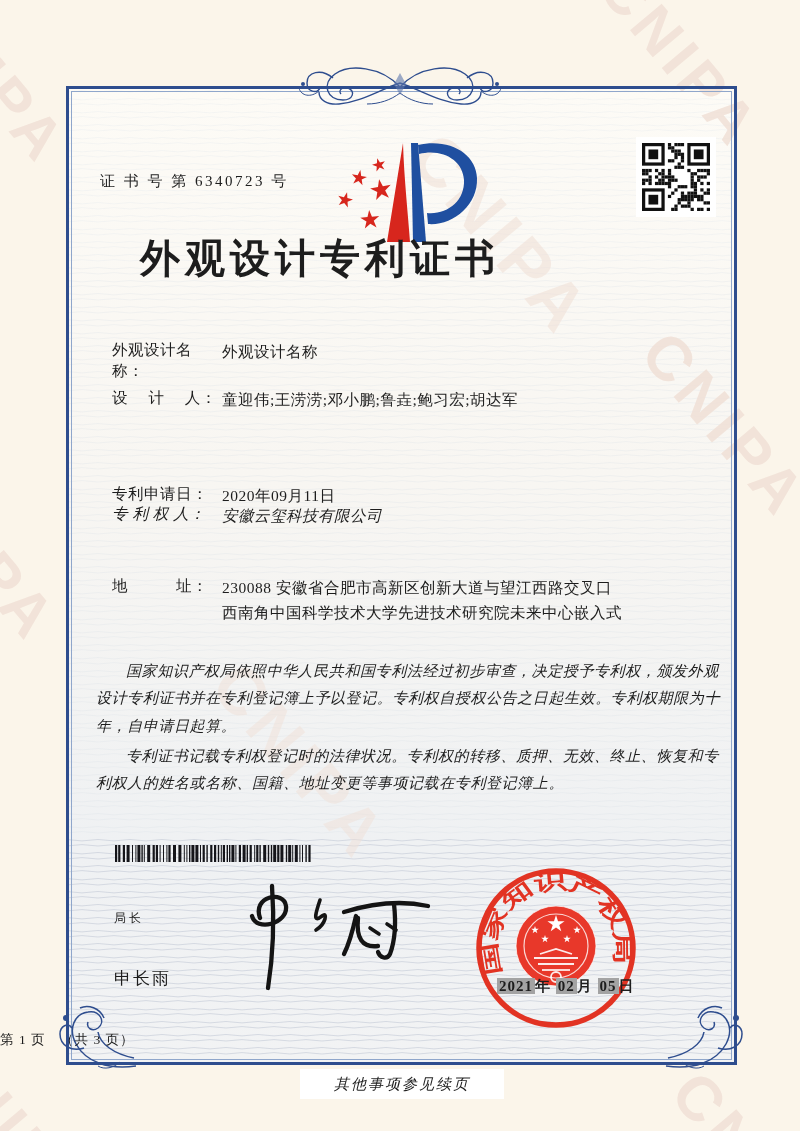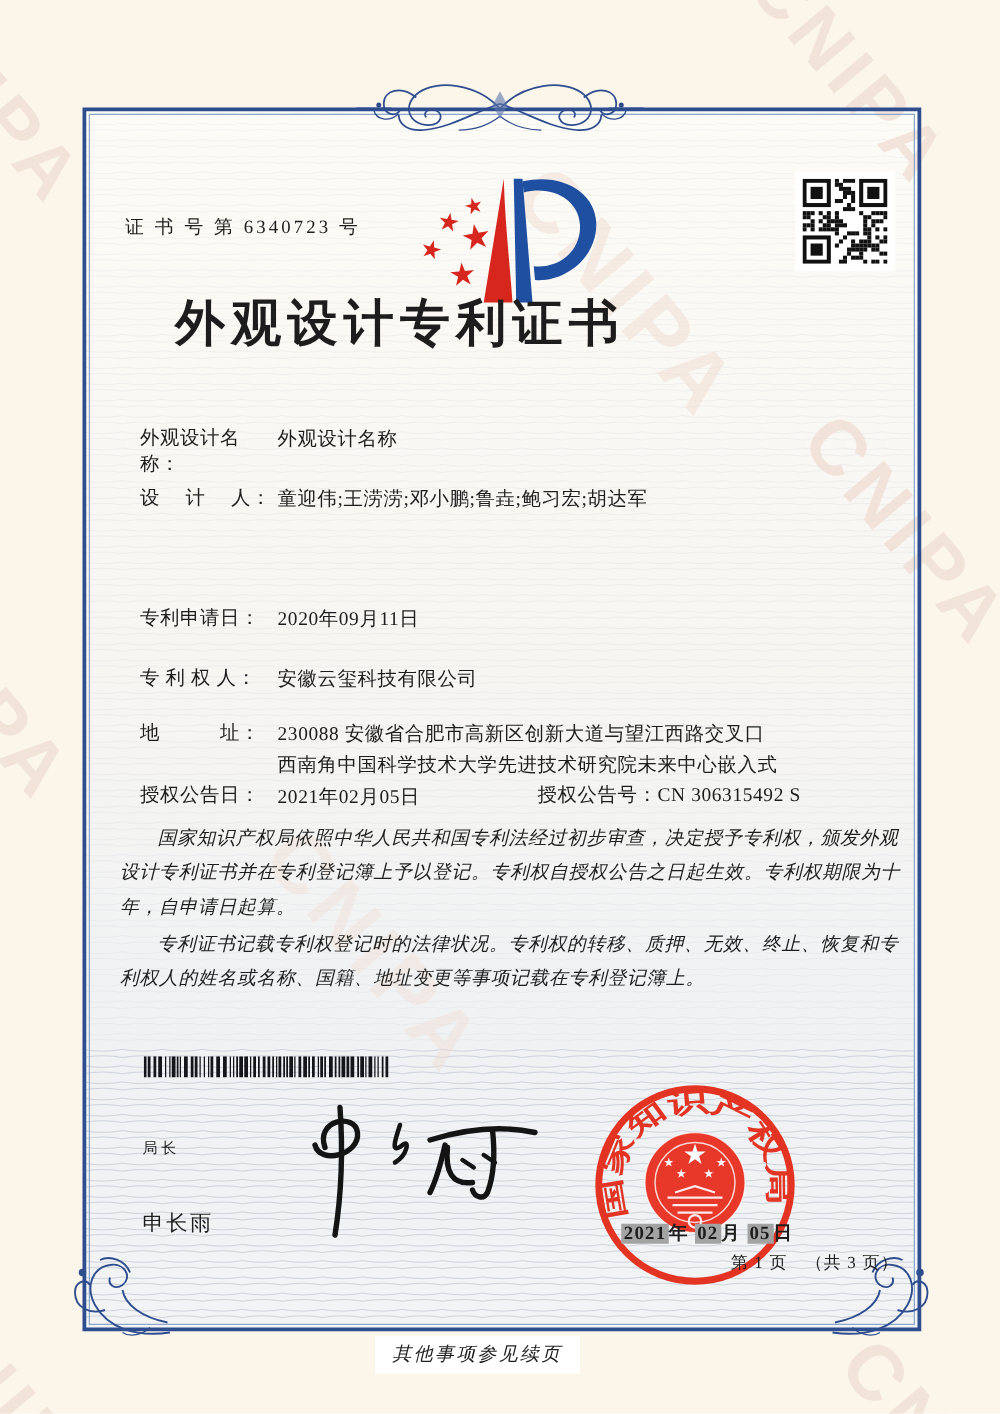--- a/index.html
+++ b/index.html
@@ -49,23 +49,23 @@
   }
   .sig-title{left:114px;top:910px;font-size:12px;letter-spacing:3px;
     font-family:"Liberation Sans","DejaVu Sans",sans-serif;}
   .sig-name{left:114px;top:944px;font-size:17px;letter-spacing:2px;
     font-family:"Liberation Sans","DejaVu Sans",sans-serif;margin-top:23px;}
   .seal-date{
     left:497px;top:977px;z-index:5;font-size:15px;font-weight:700;
     letter-spacing:1px;white-space:nowrap;
   }
   .seal-date .num{background:#a3a3a3;padding:0 2px;}
-  .page-num{left:0;top:1001px;width:719px;text-align:right;font-size:13.5px;letter-spacing:1px;}
+  .page-num{left:0;top:1031px;width:719px;text-align:left;font-size:13.5px;letter-spacing:1px;}
   .cont-note{
-    left:300px;top:1069px;width:164px;height:30px;background:#fff;
+    left:300px;top:1069px;width:204px;height:30px;background:#fff;
     text-align:center;line-height:30px;font-size:15px;font-style:italic;letter-spacing:2px;
   }
   svg{display:block;}
 </style>
 </head>
 <body>
 
 <div class="page">
 
   <div class="frame-bg">
@@ -425,30 +425,26 @@
 
     <div class="frow" style="top:340px;">
       <span class="flabel">外观设计名称：</span><span class="fvalue">外观设计名称</span>
     </div>
     <div class="frow" style="top:388px;">
       <span class="flabel">设　 计 　人：</span><span class="fvalue">童迎伟;王涝涝;邓小鹏;鲁垚;鲍习宏;胡达军</span>
     </div>
     <div class="frow" style="top:484px;">
       <span class="flabel">专利申请日：</span><span class="fvalue">2020年09月11日</span>
     </div>
-    <div class="frow" style="top:532px;">
+    <div class="frow" style="top:504px;font-style:italic;">
       <span class="flabel">专 利 权 人：</span><span class="fvalue">安徽云玺科技有限公司</span>
     </div>
     <div class="frow" style="top:576px;">
       <span class="flabel">地　　　址：</span><span class="fvalue">230088 安徽省合肥市高新区创新大道与望江西路交叉口
 西南角中国科学技术大学先进技术研究院未来中心嵌入式</span>
-    </div>
-    <div class="frow" style="top:626px;width:620px;">
-      <span class="flabel">授权公告日：</span><span class="fvalue">2021年02月05日</span>
-      <span class="grant2"><span>授权公告号：</span><span>CN 306315492 S</span></span>
     </div>
 
     <div class="abs paras">
       <p>国家知识产权局依照中华人民共和国专利法经过初步审查，决定授予专利权，颁发外观设计专利证书并在专利登记簿上予以登记。专利权自授权公告之日起生效。专利权期限为十年，自申请日起算。</p>
       <p>专利证书记载专利权登记时的法律状况。专利权的转移、质押、无效、终止、恢复和专利权人的姓名或名称、国籍、地址变更等事项记载在专利登记簿上。</p>
     </div>
 
     <svg id="barcode" class="abs" style="left:115px;top:845px;" width="200" height="17" viewBox="0 0 200 17" fill="#15151a">
         <rect x="0.0" y="0" width="2.2" height="17"></rect>
         <rect x="3.2" y="0" width="2.2" height="17"></rect>

